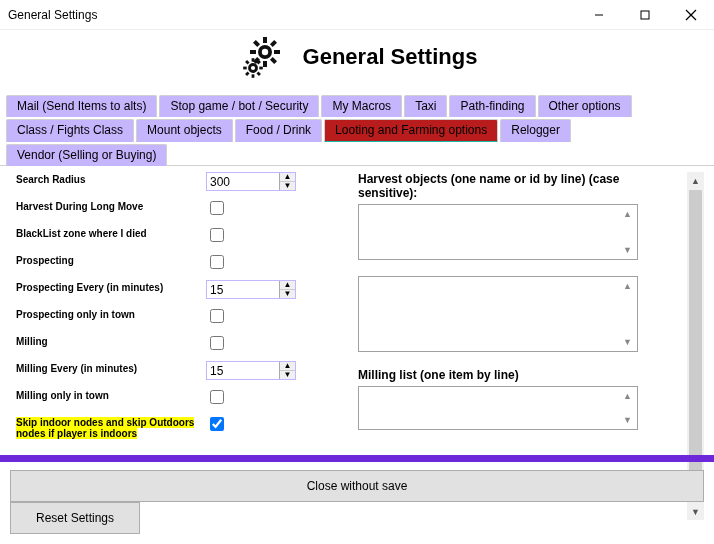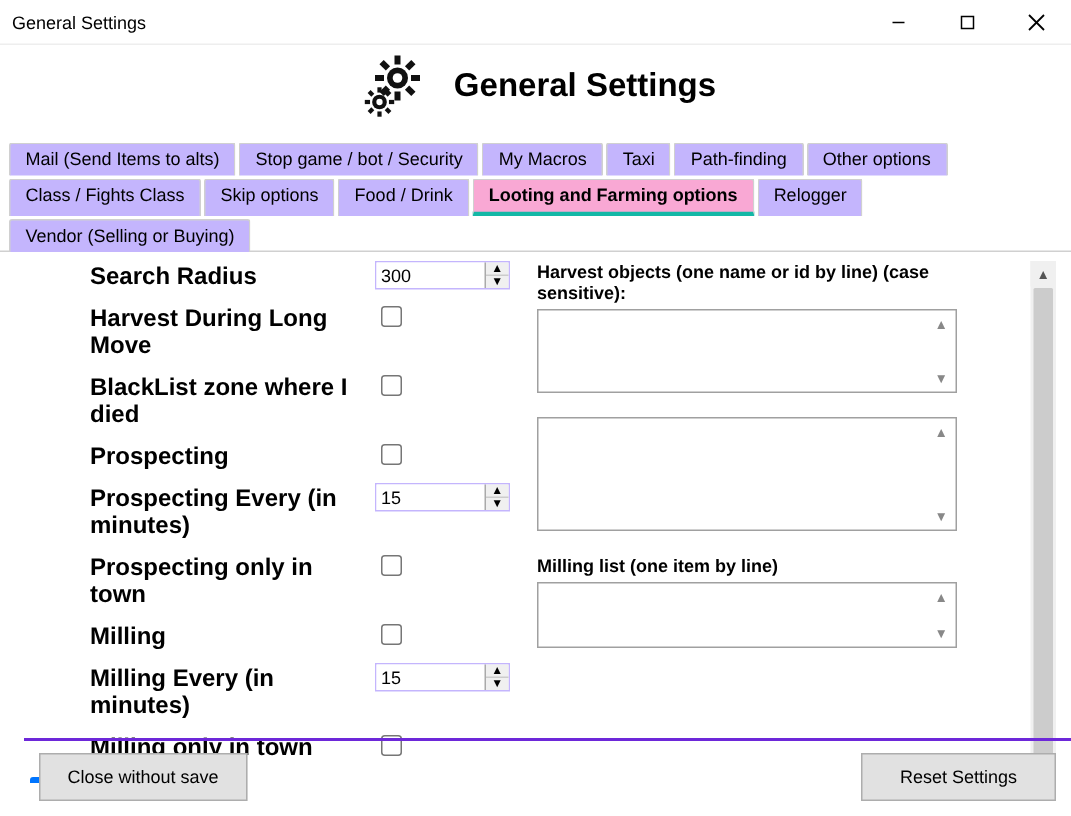--- a/index.html
+++ b/index.html
@@ -65,24 +65,23 @@
     margin-right: 2px;
     margin-top: 2px;
     font-size: 12px;
     cursor: default;
     border-top-left-radius: 2px;
     border-top-right-radius: 2px;
     position: relative;
     top: 1px;
   }
   .tab.active {
-    background: #f9a8d4;
-    border-bottom: 3px solid #14b8a6;
+    background: #b91c1c;
+    border-bottom: 1px solid #14b8a6;
     z-index: 2;
-    font-weight: bold;
   }
 
   
   .content {
     display: flex;
     padding: 6px 10px 0 16px;
     gap: 12px;
     height: 354px;
     position: relative;
   }
@@ -96,23 +95,22 @@
   .right-col { flex: 1; padding-right: 10px; }
 
   .form-row {
     display: flex;
     align-items: flex-start;
     margin-bottom: 8px;
   }
   .form-row .lbl {
     width: 190px;
     font-weight: 700;
-    font-size: 16px;
+    font-size: 10px;
     padding-top: 2px;
-    margin-left: 44px;
   }
   .form-row .ctrl { flex: 1; }
 
   .checkbox {
     width: 14px;
     height: 14px;
     margin-top: 2px;
   }
 
   .spinner {
@@ -211,27 +209,28 @@
   .outer-scroll .thumb {
     flex: 1;
     background: #ccc;
     margin: 1px 2px;
     border-radius: 1px;
   }
 
   
   .footer {
     position: absolute;
-    left: 16px;
+    left: 0;
     bottom: 0;
     right: 0;
     display: flex;
     justify-content: space-between;
     padding: 8px 10px 10px;
-    border-top: 2px solid #6d28d9;
+    border-top: 7px solid #6d28d9;
+    flex-direction: column;
   }
   .footer .right-btns { display:flex; gap:10px; }
   .btn {
     min-width: 130px;
     padding: 8px 18px;
     background: #e1e1e1;
     border: 1px solid #adadad;
     font-size: 12px;
     font-family: inherit;
     text-align: center;
@@ -302,21 +301,21 @@
 </div>
 
 <div class="tabs" id="tabs">
     <div class="tab">Mail (Send Items to alts)</div>
     <div class="tab">Stop game / bot / Security</div>
     <div class="tab">My Macros</div>
     <div class="tab">Taxi</div>
     <div class="tab">Path-finding</div>
     <div class="tab">Other options</div>
     <div class="tab">Class / Fights Class</div>
-    <div class="tab">Skip options</div>
+    <div class="tab">Mount objects</div>
     <div class="tab">Food / Drink</div>
     <div class="tab active">Looting and Farming options</div>
     <div class="tab">Relogger</div>
     <div class="tab">Vendor (Selling or Buying)</div>
   </div>
 
 <div class="content">
   <div class="scroll-area">
     <div class="left-col">
 
@@ -383,20 +382,23 @@
           </div>
         </div>
       </div>
 
       <div class="form-row">
         <div class="lbl">Milling only in town</div>
         <div class="ctrl"><input type="checkbox" class="checkbox" style=""></div>
       </div>
 
       <div class="form-row highlighted-row">
+        <div class="lbl" style="width:190px;">
+          <span class="highlighted">Skip indoor nodes and skip Outdoors nodes if player is indoors</span>
+        </div>
         <div class="ctrl"><input type="checkbox" class="checkbox" checked="" style=""></div>
       </div>
 
     </div>
 
     <div class="right-col">
       <div class="section-label">Harvest objects (one name or id by line) (case sensitive):</div>
       <div class="textarea-wrap h60">
         <div class="ta-scroll">
           <div class="sarrow">▲</div>

